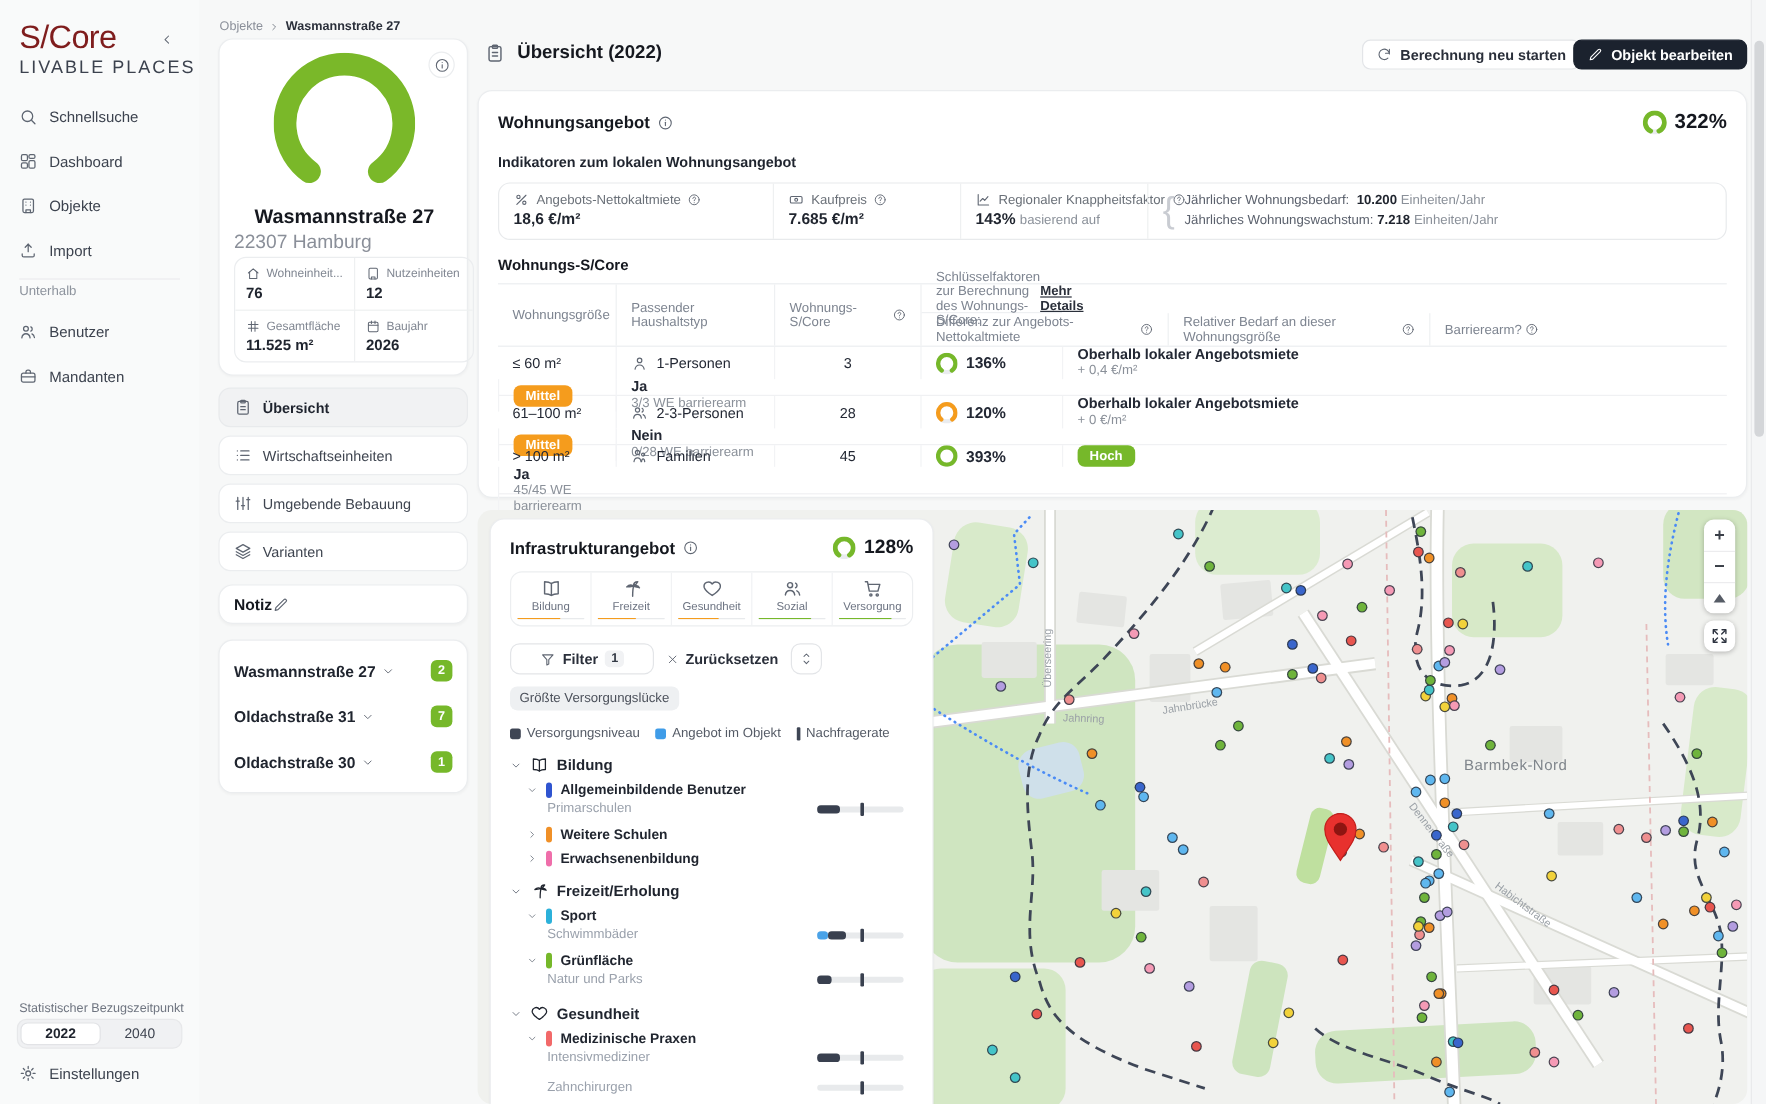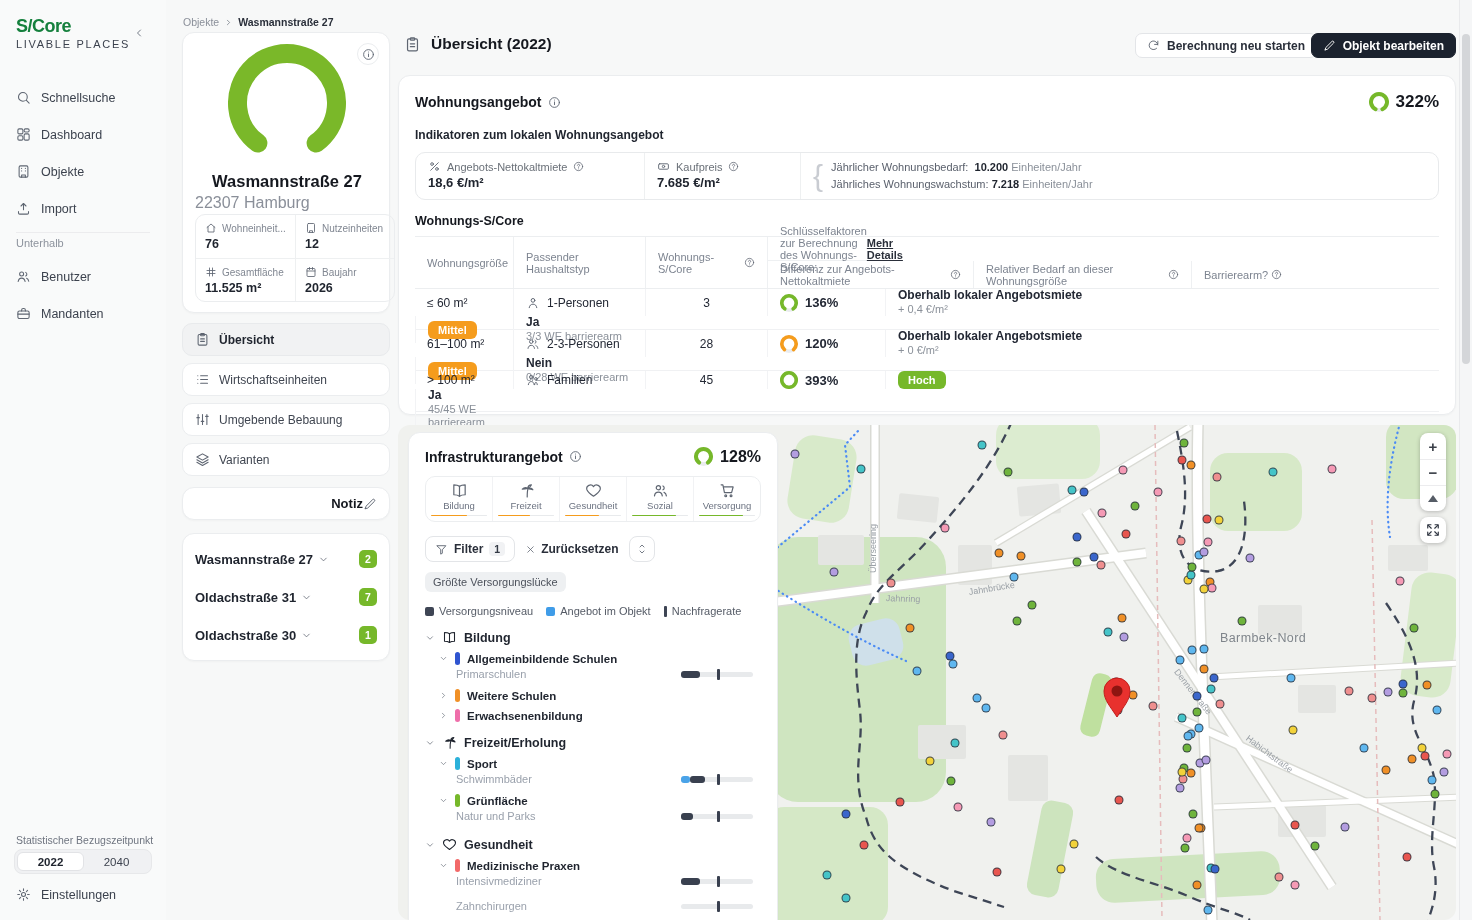--- a/index.html
+++ b/index.html
@@ -5,22 +5,22 @@
   *{box-sizing:border-box;margin:0;padding:0}
   html,body{width:1472px;height:920px}
   body{position:relative;overflow:hidden;background:#f7f8f8;font-family:"Liberation Sans",sans-serif;color:#232834;font-size:12px}
   .card{background:#fff;border:1px solid #ebedef;border-radius:12px;box-shadow:0 1px 2px rgba(16,24,40,.03)}
   .ic{display:inline-block;vertical-align:middle}
   .ic svg{display:block;fill:none;stroke:#5f6672;stroke-width:1.7;stroke-linecap:round;stroke-linejoin:round}
 
   
   #sidebar{position:absolute;left:0;top:0;width:166px;height:920px;background:#f9fafa}
   #logo{position:absolute;left:16px;top:16px}
-  #logo .nm{font-size:18px;font-weight:bold;letter-spacing:-.5px;color:#15803d}
-  #logo .tg{font-size:11px;letter-spacing:1.7px;color:#3c424e;margin-top:1px}
+  #logo .nm{font-size:27px;font-weight:normal;letter-spacing:-.5px;color:#7f1d1d}
+  #logo .tg{font-size:15px;letter-spacing:1.7px;color:#3c424e;margin-top:1px}
   #collapse-btn{position:absolute;left:130px;top:24px;width:18px;height:18px;display:flex;align-items:center;justify-content:center;cursor:pointer}
   .snav{position:absolute;left:8px;display:flex;align-items:center;gap:10px;width:150px;padding:8px 8px;border-radius:8px;cursor:pointer;font-size:12.5px;color:#3c424e}
   .sdiv{position:absolute;left:16px;width:134px;border-top:1px solid #ececee}
   .slabel{position:absolute;left:16px;font-size:11px;color:#8d939d}
   #footer-label{position:absolute;left:16px;top:834px;font-size:10.5px;color:#6f7580}
   #year-toggle{position:absolute;left:14px;top:849px;width:138px;height:25px;background:#f0f1f3;border:1px solid #e7e8ea;border-radius:8px;display:flex;padding:2px}
   #year-toggle .opt{flex:1;display:flex;align-items:center;justify-content:center;font-size:11.5px;color:#3c424e;border-radius:6px;cursor:pointer}
   #year-toggle .opt.active{background:#fff;border:1px solid #e2e3e6;font-weight:bold;color:#1f242e}
 
   
@@ -32,21 +32,21 @@
   #obj-score{position:absolute;left:0;top:58px;width:208px;text-align:center;font-size:23px;font-weight:bold;color:#15181f}
   #obj-title{position:absolute;left:0;top:139px;width:208px;text-align:center;font-size:16.5px;font-weight:bold;color:#15181f}
   #obj-sub{position:absolute;left:12px;top:161px;width:208px;font-size:16px;color:#8a8f99}
   #obj-stats{position:absolute;left:12px;top:181px;width:200px;height:88px;border:1px solid #ebedef;border-radius:10px;display:grid;grid-template-columns:1fr 1fr;overflow:hidden}
   .stat{padding:7px 9px}
   .stat .lb{display:flex;gap:5px;align-items:center;font-size:10px;color:#818792;white-space:nowrap}
   .stat .vl{font-size:12.5px;font-weight:bold;color:#1f242e;margin-top:3px}
   .stat.b-l{border-left:1px solid #eef0f1}.stat.b-t{border-top:1px solid #eef0f1}
   .pmenu{position:absolute;left:182px;width:208px;height:33px;background:#fff;border:1px solid #ebedef;border-radius:10px;display:flex;align-items:center;gap:9px;padding:0 12px;font-size:12px;color:#3f4550;cursor:pointer}
   .pmenu.active{background:#f1f2f3;border-color:#e8eaec;font-weight:bold;color:#1f242e}
-  #note-card{position:absolute;left:182px;top:487px;width:208px;height:33px;display:flex;align-items:center;justify-content:flex-end;padding:0 12px}
+  #note-card{position:absolute;left:182px;top:487px;width:208px;height:33px;display:flex;align-items:center;justify-content:flex-start;padding:0 12px}
   #note-card .t{font-size:13px;font-weight:bold;color:#15181f}
   #objects-card{position:absolute;left:182px;top:533px;width:208px;height:128px;padding:6px 0}
   .obj-row{display:flex;align-items:center;height:38px;padding:0 12px;cursor:pointer}
   .obj-row .t{font-size:13px;font-weight:bold;color:#1f242e;white-space:nowrap}
   .obj-row .chev{margin-left:5px}
   .obj-row .badge{margin-left:auto;min-width:18px;height:18px;border-radius:5px;background:#76b82a;color:#fff;font-size:10.5px;font-weight:bold;display:flex;align-items:center;justify-content:center;padding:0 4px}
 
   
   #main-title{position:absolute;left:404px;top:35px;display:flex;align-items:center;gap:10px;font-size:15.5px;font-weight:bold;color:#15181f}
   .hbtn{position:absolute;top:33px;height:25px;background:#fff;border:1px solid #e3e5e8;border-radius:7px;display:flex;align-items:center;gap:7px;padding:0 11px;font-size:12px;font-weight:bold;color:#2a2f3a;cursor:pointer}
@@ -110,21 +110,21 @@
   #infra-title-row{display:flex;align-items:center}
   #infra-title-row .t{font-size:14px;font-weight:bold;color:#15181f;margin-right:6px}
   #infra-score{margin-left:auto;display:flex;align-items:center;gap:7px;font-size:16px;font-weight:bold;color:#15181f}
   #infra-tabs{margin-top:10px;border:1px solid #eceef0;border-radius:10px;display:flex;height:46px;overflow:hidden}
   .itab{flex:1;display:flex;flex-direction:column;align-items:center;justify-content:flex-start;padding:5px 5px 5px;cursor:pointer}
   .itab+.itab{border-left:1px solid #f1f2f4}
   .itab .lb{font-size:9.5px;color:#6b7280;margin-top:1px}
   .tprog{width:100%;height:4px;border-radius:2px;background:#e8eaec;margin-top:4px;position:relative;overflow:hidden}
   .tp-fill{position:absolute;left:0;top:0;height:100%;border-radius:2px}
   #filter-row{margin-top:14px;display:flex;align-items:center;gap:10px}
-  #filter-btn{border:1px solid #e3e5e8;border-radius:8px;height:26px;display:flex;align-items:center;gap:6px;padding:0 9px;font-size:12px;font-weight:bold;color:#2a2f3a;cursor:pointer;background:#fff}
+  #filter-btn{border:1px solid #e3e5e8;border-radius:8px;height:26px;display:flex;align-items:center;gap:6px;padding:0 24px;font-size:12px;font-weight:bold;color:#2a2f3a;cursor:pointer;background:#fff}
   #filter-count{background:#f1f2f4;border-radius:4px;font-size:10.5px;padding:1px 5px;color:#343a45}
   #reset-btn{display:flex;align-items:center;gap:5px;font-size:12px;font-weight:bold;color:#2a2f3a;cursor:pointer}
   #collapse-list-btn{border:1px solid #e3e5e8;border-radius:8px;width:26px;height:26px;display:flex;align-items:center;justify-content:center;cursor:pointer;background:#fff}
   #chip{display:inline-block;margin-top:10px;background:#eef0f2;border-radius:6px;padding:4px 8px;font-size:11px;color:#4c515b}
   #legend{margin-top:13px;display:flex;align-items:center;gap:13px;font-size:11px;color:#555b66}
   .lg{display:flex;align-items:center;gap:5px}
   .lg .sq{width:9px;height:9px;border-radius:2px}
   .lg .sq.dark{background:#3e4554}.lg .sq.blue{background:#3f9ce8}
   .lg .vbar{width:3px;height:11px;border-radius:1px;background:#3e4554}
   .grp-head{display:flex;align-items:center;gap:7px;margin-top:13px;font-weight:bold;font-size:12.5px;color:#1f242e}
@@ -481,20 +481,39 @@
           <span>Kaufpreis</span>
           <span class="ic">
             <svg width="11" height="11" viewBox="0 0 24 24">
               <circle cx="12" cy="12" r="9"></circle>
               <path d="M9.5 9.5a2.5 2.5 0 1 1 3.9 2.1c-.9.6-1.4 1-1.4 2"></path>
               <path d="M12 17.2h.01"></path>
             </svg>
           </span>
         </div>
       <div class="vl">7.685 €/m²</div>
+    </div>
+    <div class="ind">
+      <div class="lb">
+          <span class="ic">
+            <svg width="13" height="13" viewBox="0 0 24 24">
+              <path d="M4 4v16h16"></path>
+              <path d="M7 14l4-4 3 3 5-6"></path>
+            </svg>
+          </span>
+          <span>Regionaler Knappheitsfaktor</span>
+          <span class="ic">
+            <svg width="11" height="11" viewBox="0 0 24 24">
+              <circle cx="12" cy="12" r="9"></circle>
+              <path d="M9.5 9.5a2.5 2.5 0 1 1 3.9 2.1c-.9.6-1.4 1-1.4 2"></path>
+              <path d="M12 17.2h.01"></path>
+            </svg>
+          </span>
+        </div>
+      <div class="vl"><span>143%</span> <span class="sfx">basierend auf</span></div>
     </div>
     <div class="ind" id="ind4">
       <span class="brace">{</span>
       <span>
         <span class="ln"><span>Jährlicher Wohnungsbedarf:</span>&nbsp;&nbsp;<b>10.200</b> <span class="un">Einheiten/Jahr</span></span><br>
         <span class="ln"><span>Jährliches Wohnungswachstum:</span>&nbsp;<b>7.218</b> <span class="un">Einheiten/Jahr</span></span>
       </span>
     </div>
   </div>
 
@@ -1009,21 +1028,21 @@
         </span>
       <span>Bildung</span>
     </div>
     <div class="itm">
       <span class="ic">
           <svg width="9" height="9" viewBox="0 0 24 24">
             <path d="M6 9l6 6 6-6"></path>
           </svg>
         </span>
       <span class="pill" style="background:#2f54d0"></span>
-      <span>Allgemeinbildende Schulen</span>
+      <span>Allgemeinbildende Benutzer</span>
     </div>
     <div class="sub">
       <span>Primarschulen</span>
       <span class="ibar">
           <span class="ib-track"></span>
           <span class="ib-dark" style="left:0%;width:26%"></span>
           <span class="ib-marker" style="left:50%"></span>
         </span>
     </div>
     <div class="itm">

